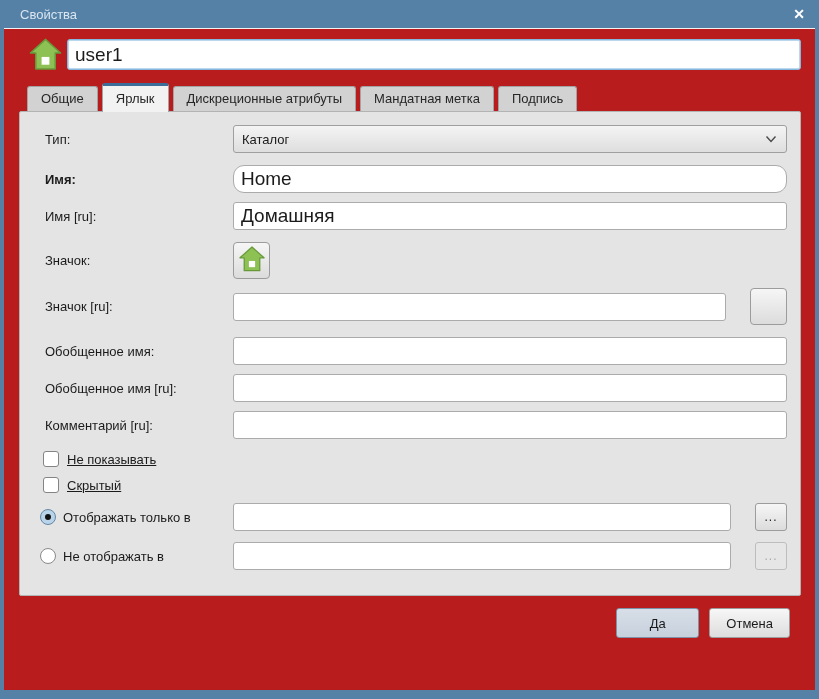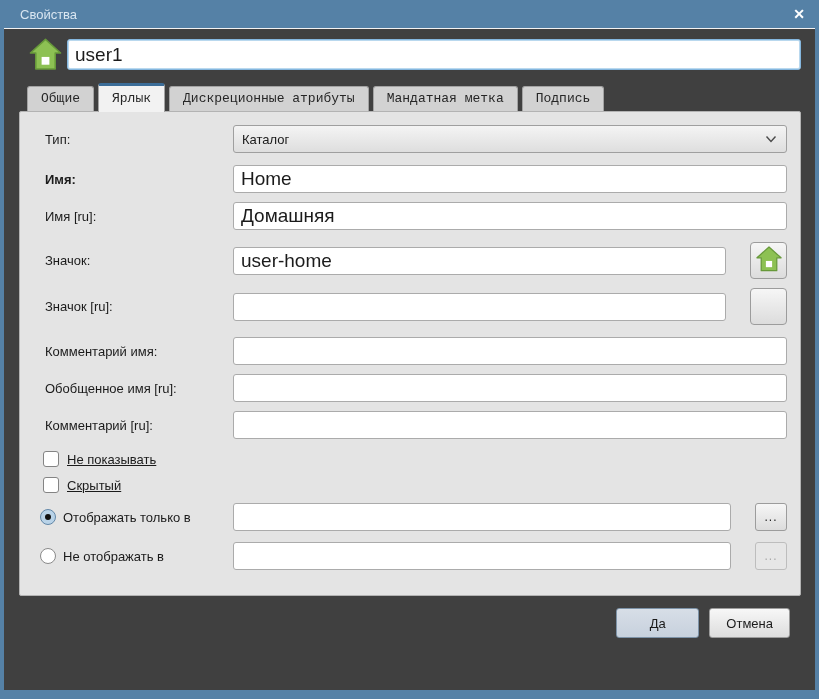--- a/index.html
+++ b/index.html
@@ -8,21 +8,21 @@
     font-family:"Liberation Sans", sans-serif;
     font-size:13px;
     color:#1b1b1b;
     background:#e4e4e4;
   }
   .window {
     width:819px; height:699px;
     border-left:4px solid #5581a6;
     border-right:4px solid #5581a6;
     border-bottom:9px solid #5581a6;
-    background:#404040;
+    background:#b91c1c;
     display:flex; flex-direction:column;
     overflow:hidden;
   }
   .titlebar {
     height:28px; margin:0 -4px;
     background:#5581a6;
     display:flex; align-items:center;
     padding:0 14px 0 20px;
     flex:0 0 auto;
   }
@@ -47,21 +47,21 @@
   }
   .header-row .input { margin-left:4px; height:31px; border:1px solid #85b7df; box-shadow:0 0 0 1px #b9d8ee inset; }
   .tabs { display:flex; align-items:flex-end; margin-top:10px; padding-left:8px; height:29px; }
   .tab {
     background:#d2d2d2;
     border:1px solid #a3a3a3; border-bottom:none;
     border-radius:3px 3px 0 0;
     padding:4px 13px 5px 13px;
     margin-right:4px;
     color:#262626;
-    position:relative; z-index:1;font-family:Liberation Mono, monospace;
+    position:relative; z-index:1;
   }
   .tab.active {
     background:#f2f2f2;
     border-top:3px solid #3c6d98;
     padding-top:5px; padding-bottom:6px;
     margin-bottom:-1px; z-index:3;
   }
   .pane {
     border:1px solid #b3b3b3; border-radius:2px;
     background:#e4e4e4;
@@ -188,48 +188,47 @@
           <span class="chev">
             <svg width="14" height="10" viewBox="0 0 14 10">
                 <path d="M2.5 2.5 L7 7.5 L11.5 2.5" fill="none" stroke="#4a4a4a" stroke-width="1.4"></path>
               </svg>
           </span>
         </div>
       </div>
 
       <div class="row">
         <span class="lbl bold">Имя:</span>
-        <input class="input" style="grid-column: 2 / span 2;" value="Home">
+        <input class="input" style="grid-column: 2 / span 2; border-radius: 11px;" value="Home">
       </div>
 
       <div class="row gap-lg">
         <span class="lbl">Имя [ru]:</span>
         <input class="input" style="grid-column: 2 / span 2;" value="Домашняя">
       </div>
 
       <div class="row">
         <span class="lbl">Значок:</span>
-        <input class="input" value="user-home" style="">
         <button class="icon-btn">
           <span>
             <svg viewBox="0 0 36 36" width="28" height="28">
                 <use href="#home-glyph"></use>
               </svg>
           </span>
         </button>
       </div>
 
       <div class="row gap-lg">
         <span class="lbl">Значок [ru]:</span>
         <input class="input" value="" style="">
         <button class="icon-btn"></button>
       </div>
 
       <div class="row">
-        <span class="lbl">Комментарий имя:</span>
+        <span class="lbl">Обобщенное имя:</span>
         <input class="input" style="grid-column: 2 / span 2;" value="">
       </div>
 
       <div class="row">
         <span class="lbl">Обобщенное имя [ru]:</span>
         <input class="input" style="grid-column: 2 / span 2;" value="">
       </div>
 
 
       <div class="row gap-lg">

